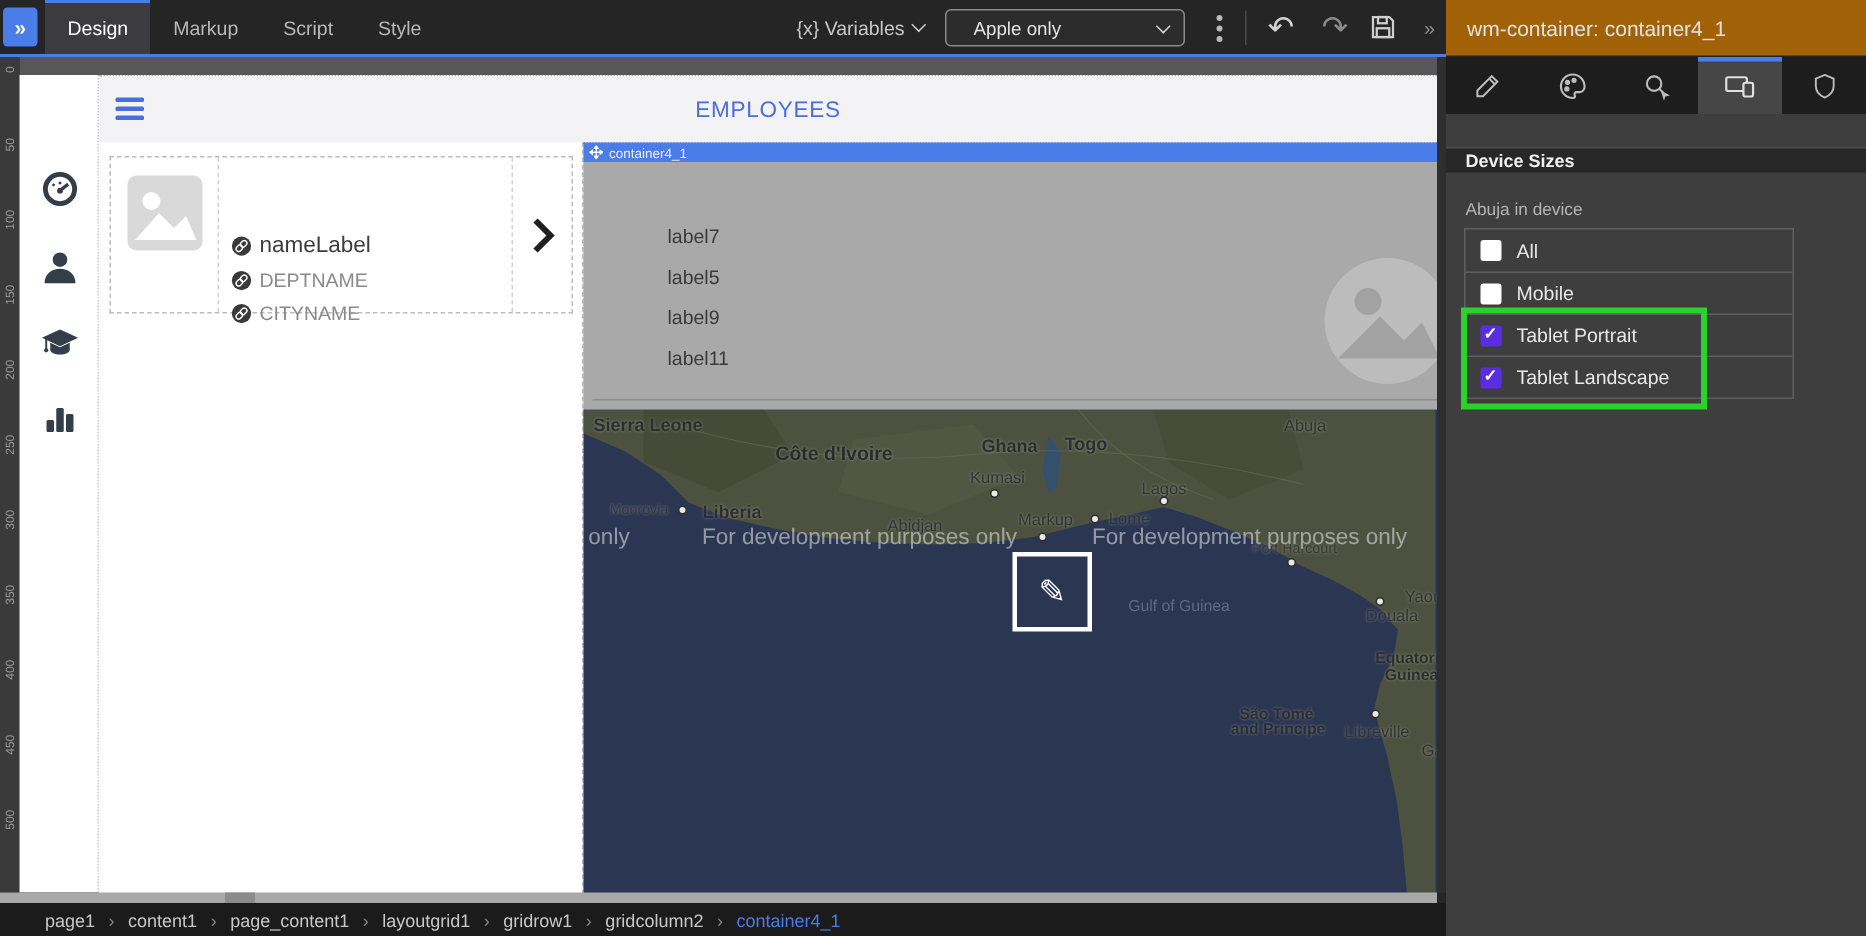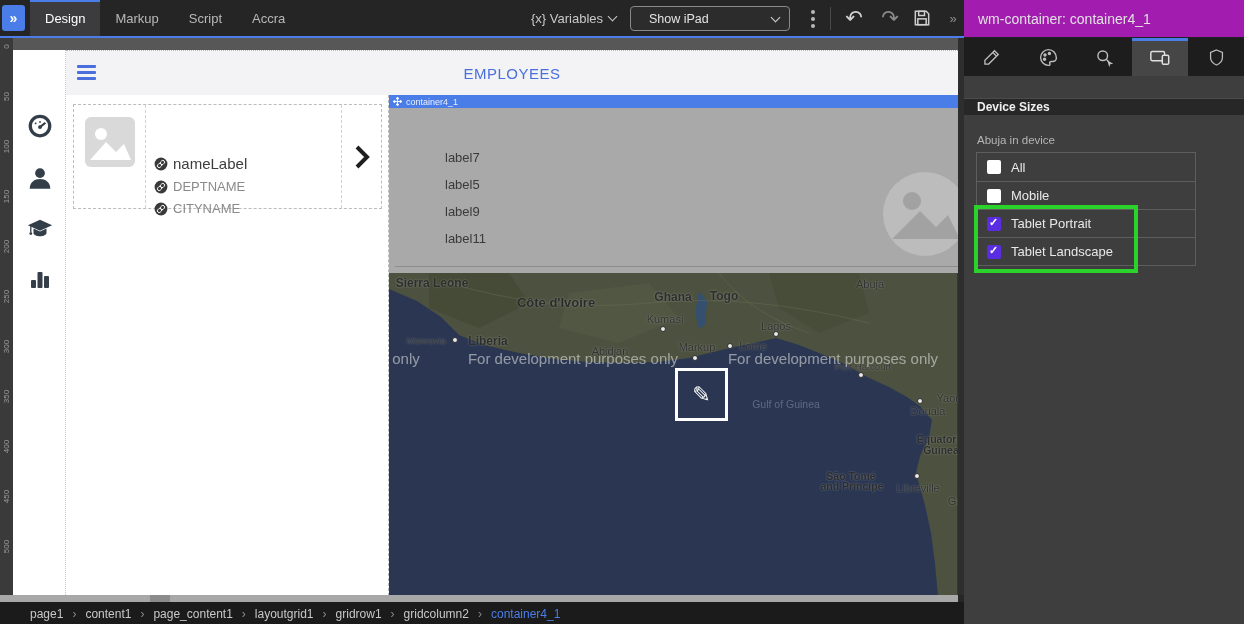--- a/index.html
+++ b/index.html
@@ -82,21 +82,21 @@
   .hscroll .handle { position:absolute; left:150px; top:0; width:20px; height:7px; background:#8b8b8b; cursor:pointer; }
   .breadcrumb { position:absolute; left:0; top:602px; width:964px; height:24px; background:#1b1b1b; display:flex; align-items:center; padding-left:30px; }
   .breadcrumb ul { display:flex; list-style:none; align-items:center; }
   .breadcrumb li { font-size:12px; color:#c8c8c8; cursor:pointer; }
   .breadcrumb li + li::before { content:"›"; color:#8a8a8a; margin:0 9px; font-size:12px; }
   .breadcrumb li.active { color:#4a7de8; }
   .panel-bottom-strip { position:absolute; left:964px; top:617px; width:280px; height:7px; background:#1a1a1a; }
 
   
   .panel { position:absolute; left:964px; top:0; width:280px; height:624px; background:#3e3e3e; }
-  .panel-title { position:absolute; left:0; top:0; width:100%; height:38px; background:#a21caf; border-bottom:1px solid #222; display:flex; align-items:center; padding-left:14px; color:#e2e2e2; font-size:14px; }
+  .panel-title { position:absolute; left:0; top:0; width:100%; height:38px; background:#a16207; border-bottom:1px solid #222; display:flex; align-items:center; padding-left:14px; color:#e2e2e2; font-size:14px; }
   .panel-tabs { position:absolute; left:0; top:38px; width:100%; height:38px; background:#1d1d1d; display:flex; }
   .ptab { flex:1; display:flex; align-items:center; justify-content:center; cursor:pointer; }
   .ptab.active { background:#464646; box-shadow:inset 0 3px 0 #4a7de8; }
   .section-title { position:absolute; left:0; top:98px; width:100%; height:17px; background:#272727; border-top:1px solid #4b4b4b; display:flex; align-items:center; padding-left:13px; color:#f0f0f0; font-size:12px; font-weight:bold; }
   .show-in-device { position:absolute; left:13px; top:134px; font-size:11.5px; color:#b5b5b5; }
   .dev-list { position:absolute; left:12px; top:152px; width:220px; border:1px solid #5e5e5e; }
   .dev-row { height:28px; display:flex; align-items:center; padding-left:10px; gap:10px; cursor:pointer; }
   .dev-row + .dev-row { border-top:1px solid #5e5e5e; }
   .cb { width:14px; height:14px; border-radius:2px; position:relative; cursor:pointer; }
   .cb.off { background:#fff; }
@@ -112,28 +112,28 @@
 
 <div id="stage">
 
   <div class="topbar">
     <div class="collapse-left">»</div>
     <ul class="edit-tabs">
 
     <li class="active">Design</li>
         <li class="plain">Markup</li>
         <li class="plain">Script</li>
-        <li class="plain">Accra</li>
+        <li class="plain">Style</li>
       </ul>
     <div class="variables-trigger">
       <span>{x} Variables</span>
       <i class="chev-down"></i>
     </div>
     <div class="device-select">
-      <span class="val">Show iPad</span>
+      <span class="val">Apple only</span>
       <i class="chev-down"></i>
     </div>
     <div class="kebab">
         <i></i>
         <i></i>
         <i></i>
       </div>
     <div class="tb-divider"></div>
     <div class="tb-ico undo">↶</div>
     <div class="tb-ico redo">↷</div>

